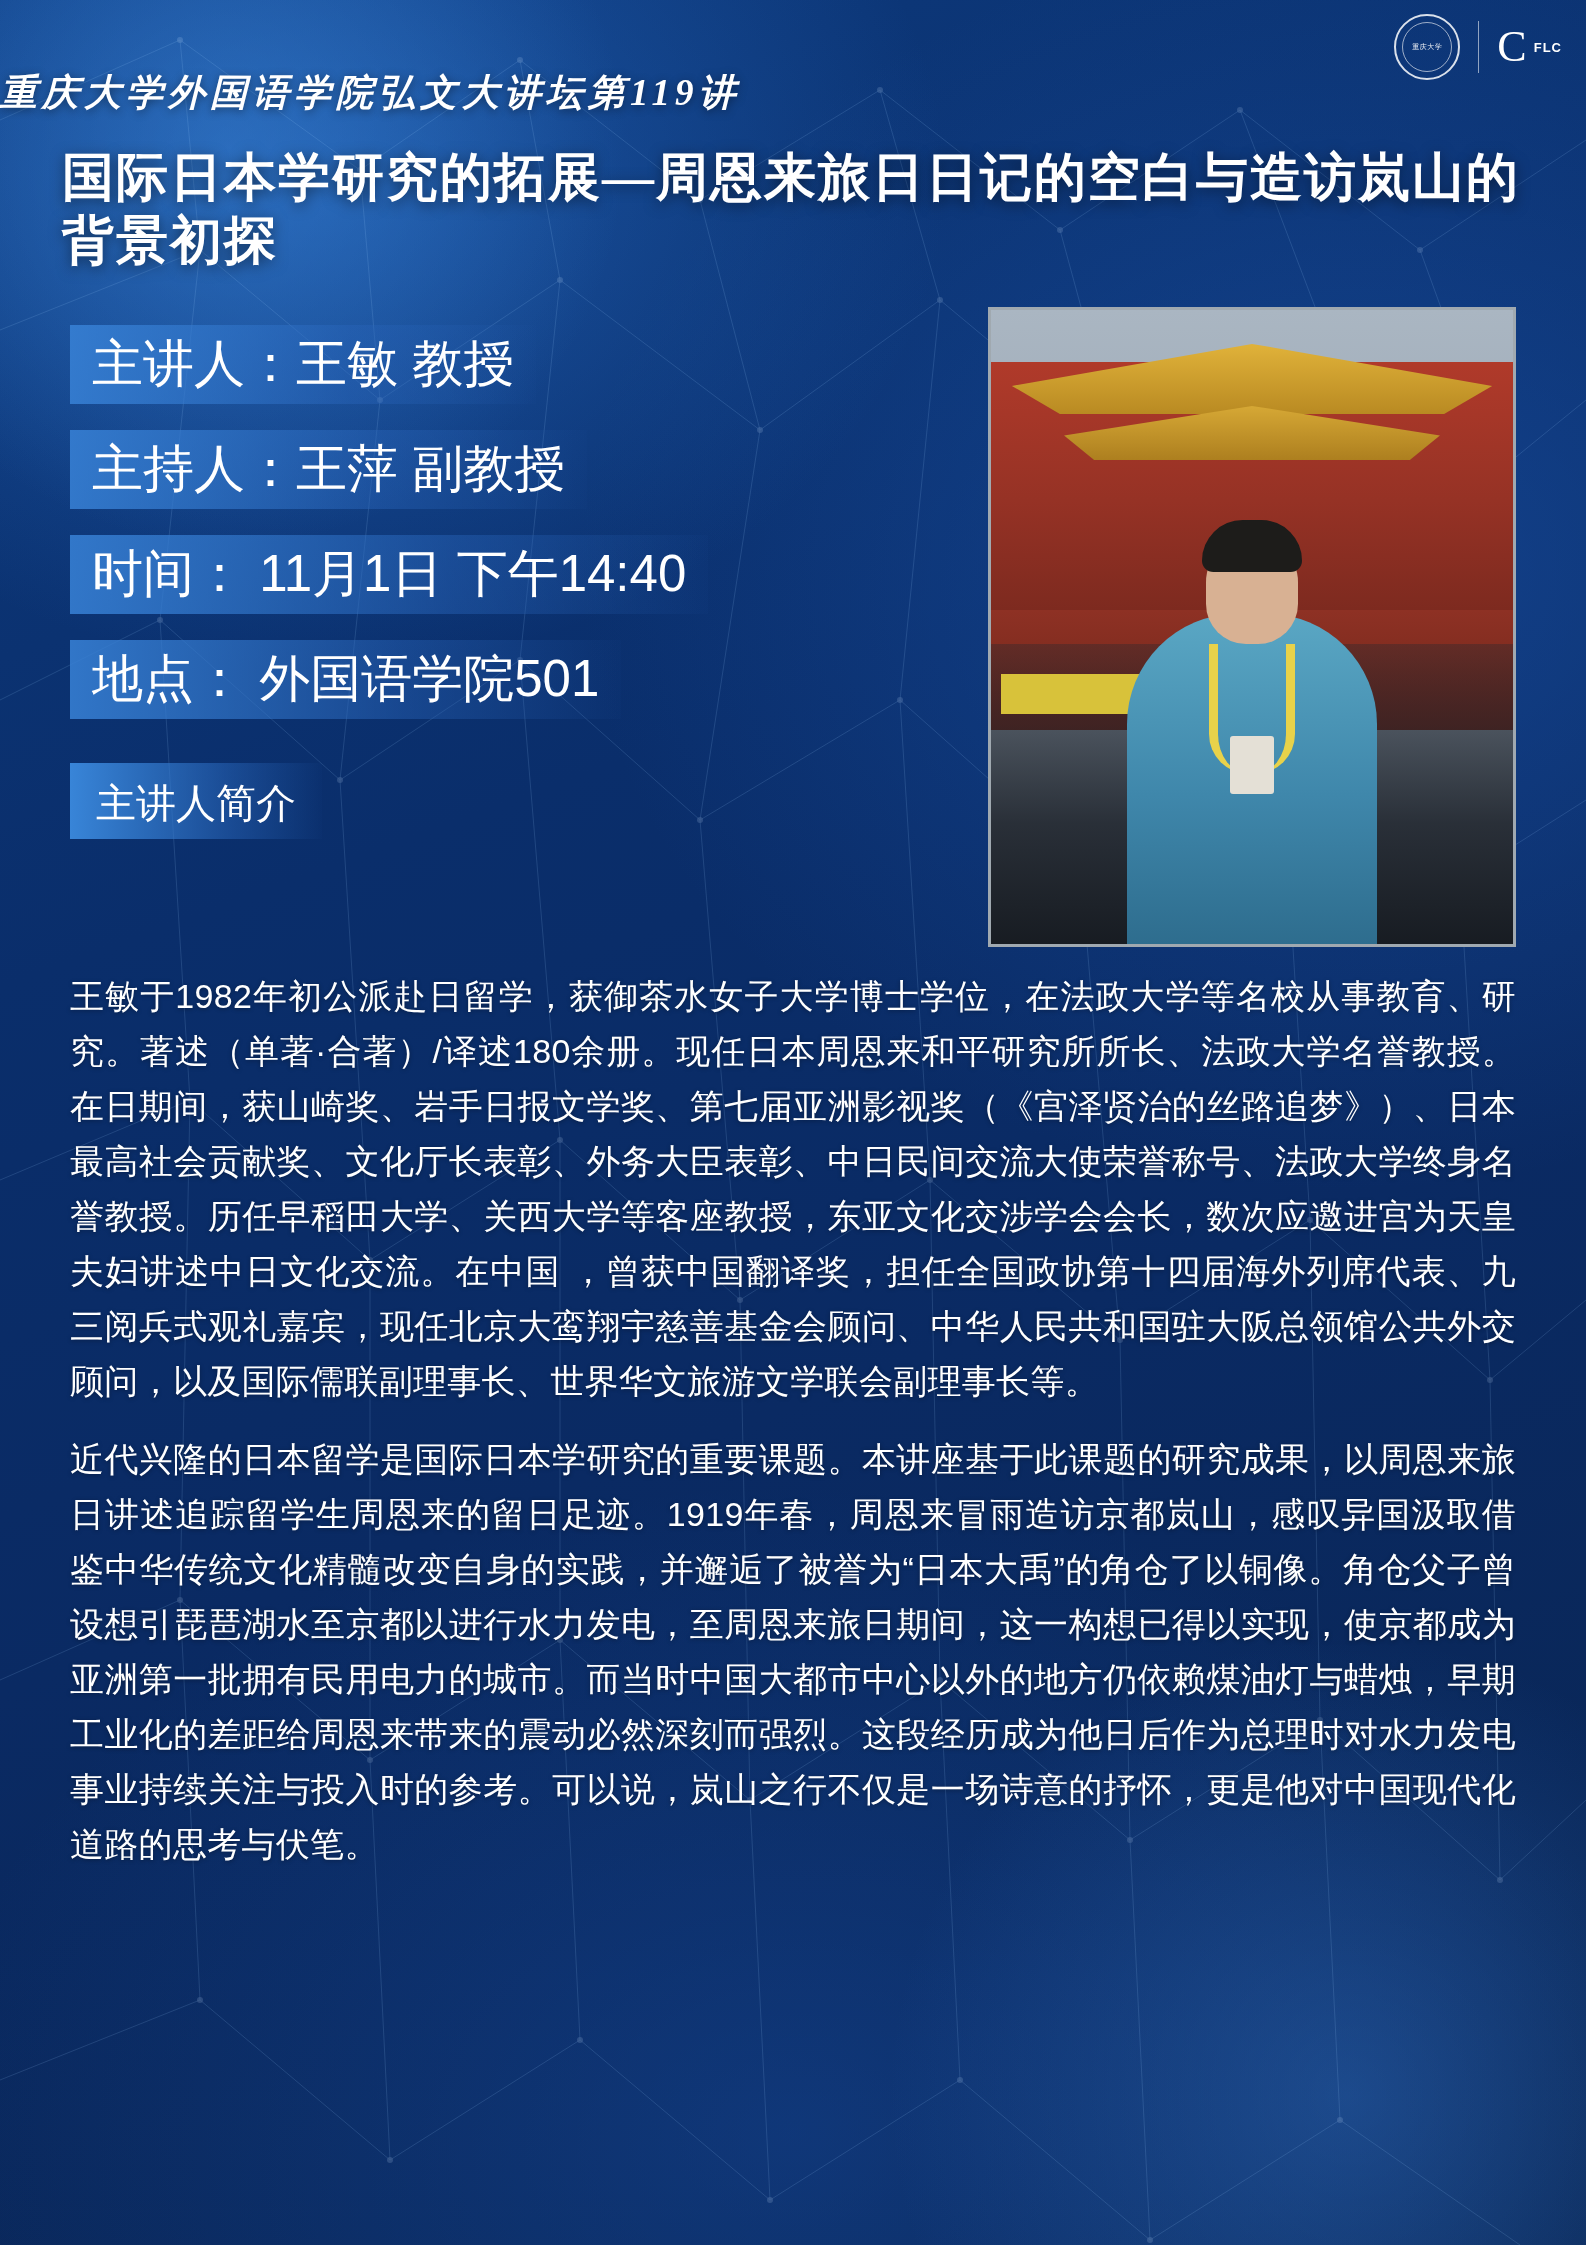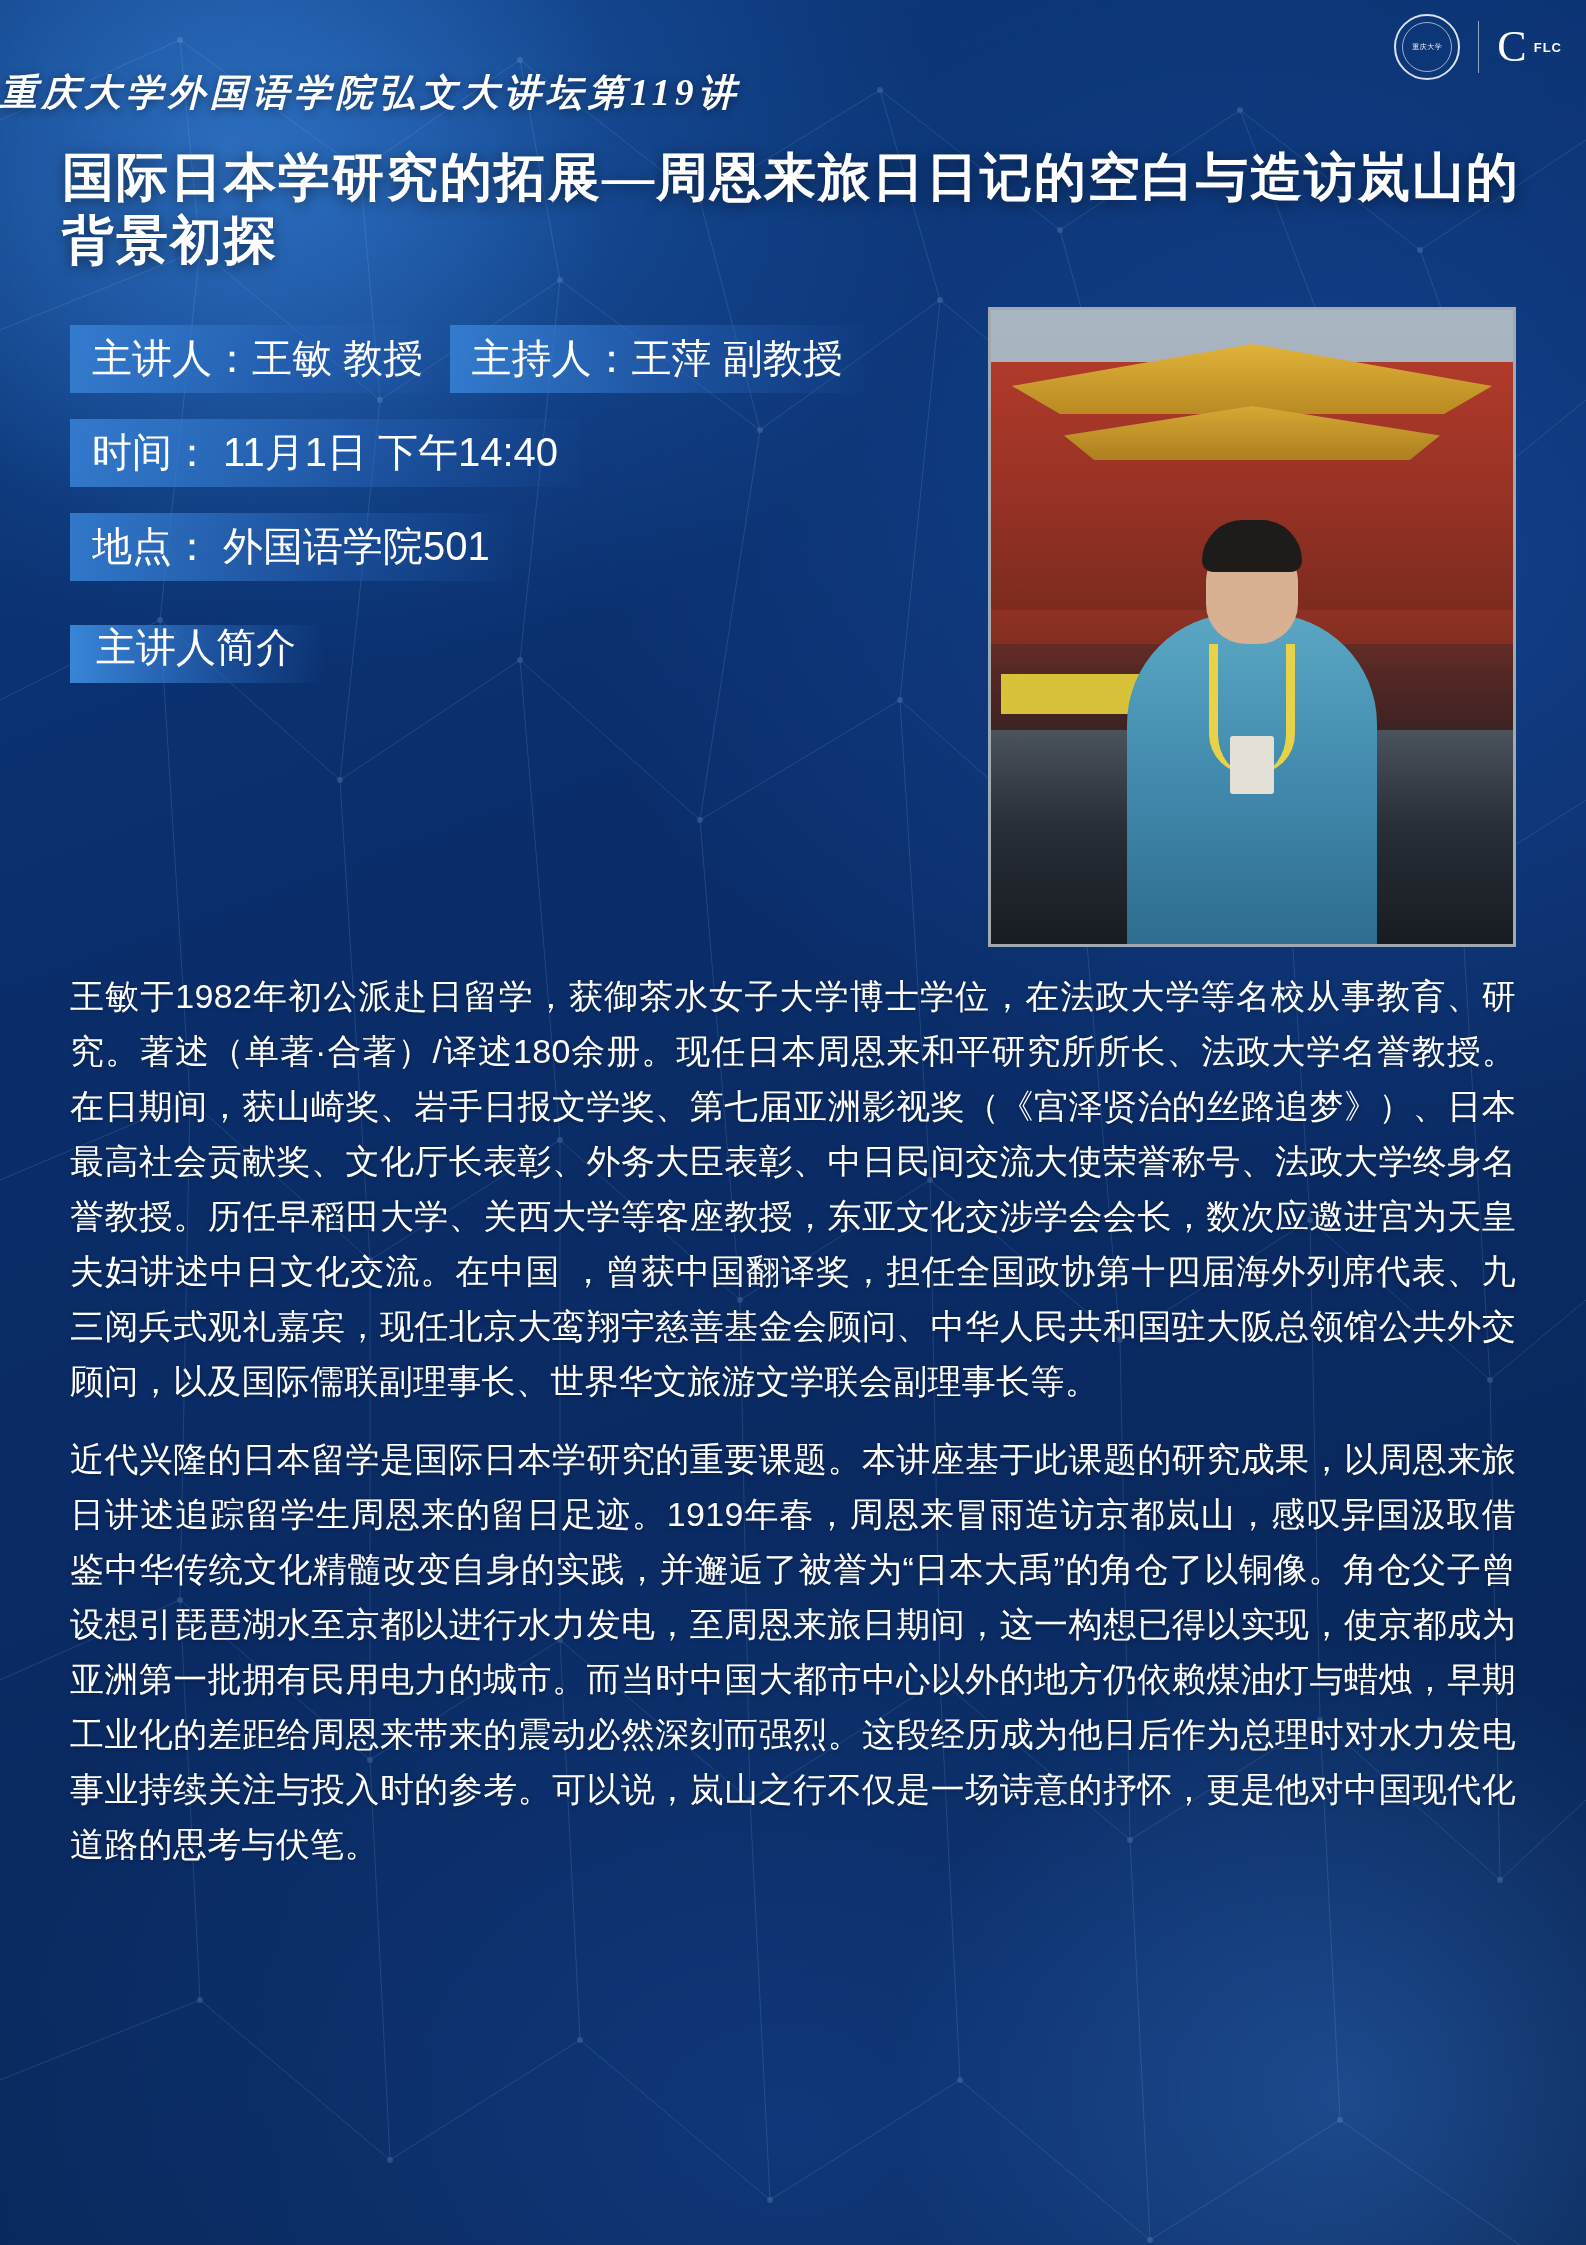--- a/index.html
+++ b/index.html
@@ -138,33 +138,33 @@
     gap: 26px;
     align-items: flex-start;
   }
   .info-left {
     flex: 1 1 auto;
     padding-top: 18px;
   }
   .chip {
     display: inline-block;
     color: #ffffff;
-    font-size: 40px;
+    font-size: 51px;
     line-height: 1.0;
     padding: 13px 22px 15px 22px;
     margin-bottom: 26px;
     background: linear-gradient(90deg, rgba(56,130,215,0.85) 0%, rgba(40,100,185,0.45) 60%, rgba(30,80,160,0.05) 100%);
     white-space: nowrap;
   }
   .section-chip {
     display: inline-block;
     color: #ffffff;
     font-size: 40px;
     line-height: 1.0;
-    padding: 2px 26px 16px 26px;
+    padding: 20px 26px 16px 26px;
     background: linear-gradient(90deg, rgba(60,140,225,0.92) 0%, rgba(42,105,190,0.5) 62%, rgba(30,80,160,0.04) 100%);
     white-space: nowrap;
   }
   .portrait {
     width: 528px;
     height: 640px;
     flex: 0 0 528px;
     border: 3px solid rgba(255,255,255,0.35);
     overflow: hidden;
     position: relative;

